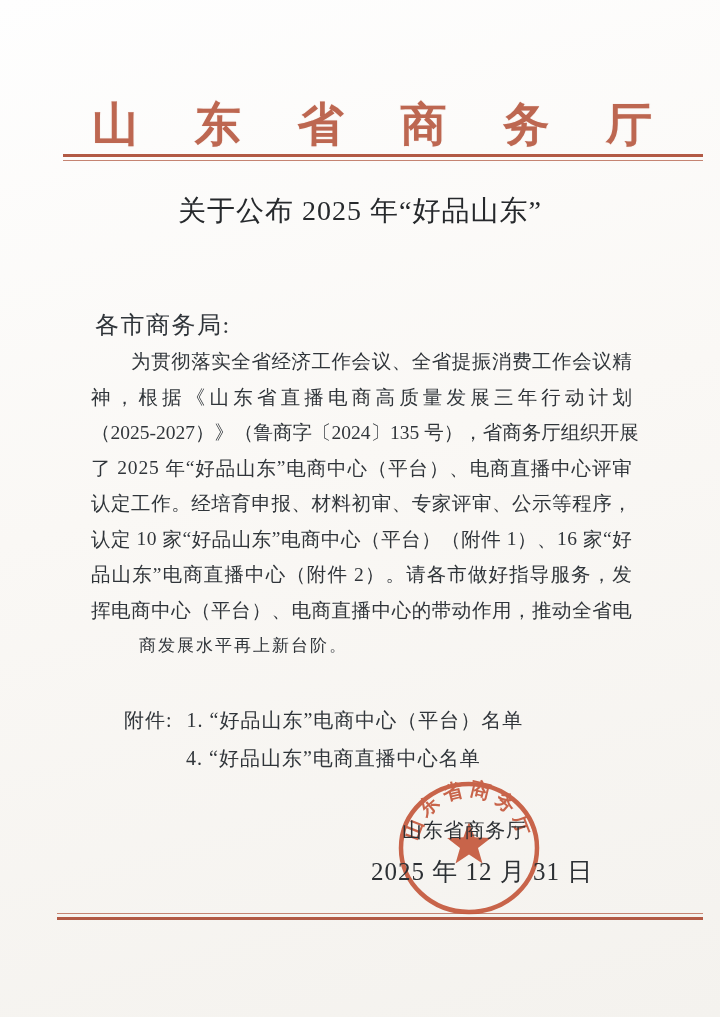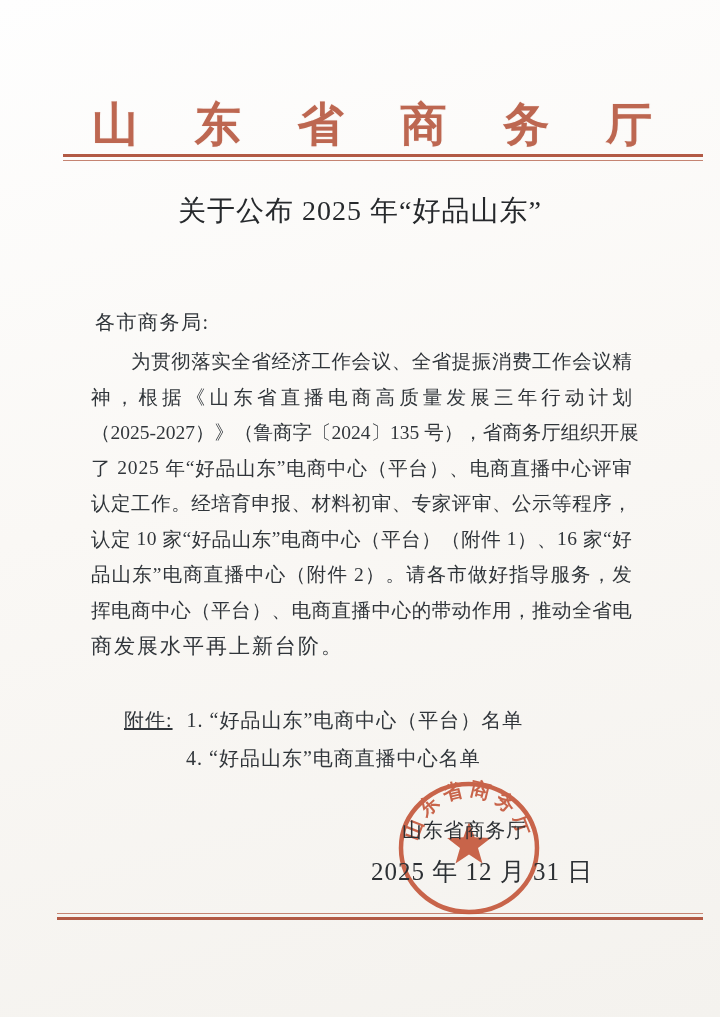--- a/index.html
+++ b/index.html
@@ -22,35 +22,35 @@
   .rule{position:absolute;left:63px;width:640px;}
   .rule-top-thick{top:154px;height:3px;background:#b25a45;}
   .rule-top-thin{top:160px;height:1px;background:#c58472;}
   .doc-title{
     position:absolute;left:30px;top:193px;width:660px;
     text-align:center;font-size:28px;font-weight:400;color:#26292c;
     line-height:35px;letter-spacing:1px;
   }
   .salutation{
     position:absolute;left:95px;top:309px;
-    font-size:20px;letter-spacing:1.5px;
+    font-size:24px;letter-spacing:1.5px;
   }
   .body-text{position:absolute;left:91px;top:344px;width:541px;}
   .bline{
     height:35.5px;display:flex;justify-content:space-between;align-items:center;
     font-size:19.5px;white-space:pre;
   }
   .bline-last{
     height:35.5px;display:flex;justify-content:flex-start;align-items:center;
-    font-size:21px;letter-spacing:2px;
+    font-size:17px;letter-spacing:2px;margin-left:48px;
   }
   .attach-line{position:absolute;font-size:20px;letter-spacing:1px;}
   .attach-1{left:124px;top:707px;}
   .attach-2{left:186px;top:745px;}
-  .attach-label{margin-right:8px;text-decoration:underline;}
+  .attach-label{margin-right:8px;}
   .attach-item{}
   .sig-agency{
     position:absolute;left:402px;top:817px;width:124px;
     display:flex;justify-content:space-between;
     font-size:20px;color:#2c3034;z-index:3;
   }
   .sig-date{
     position:absolute;left:371px;top:855px;width:186px;
     font-size:25px;letter-spacing:1px;color:#2c3034;z-index:3;
     white-space:pre;

